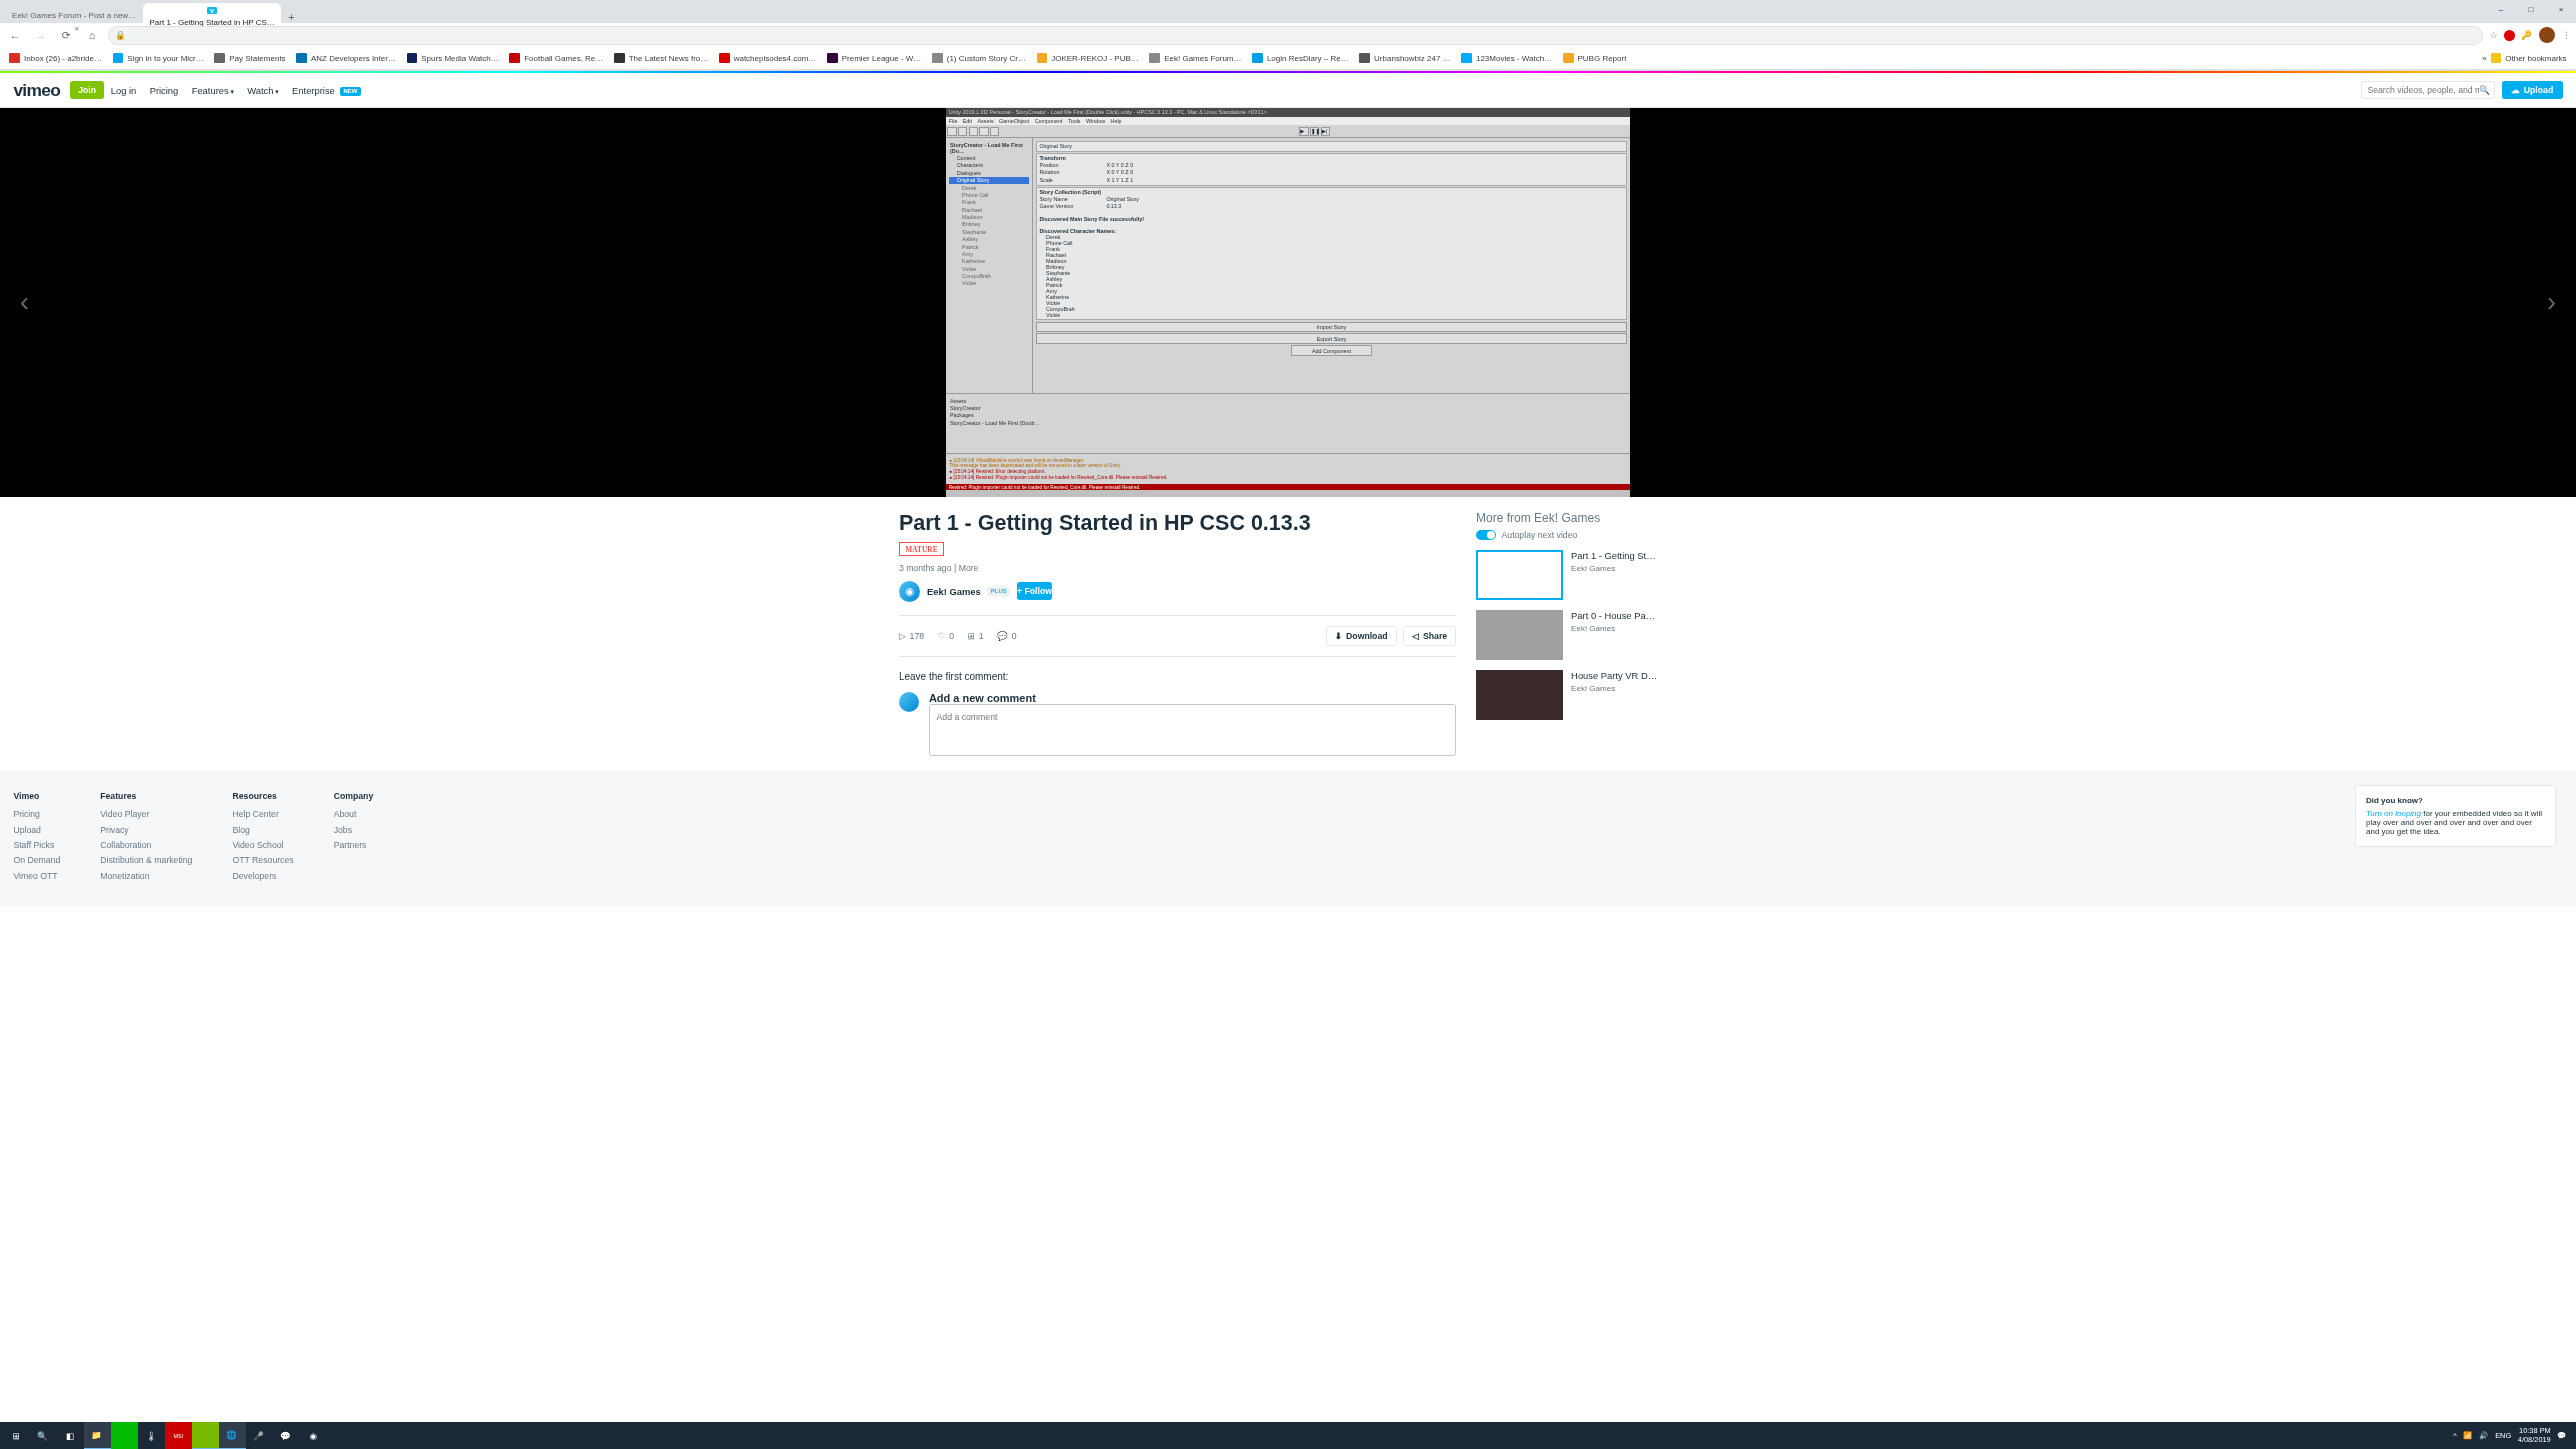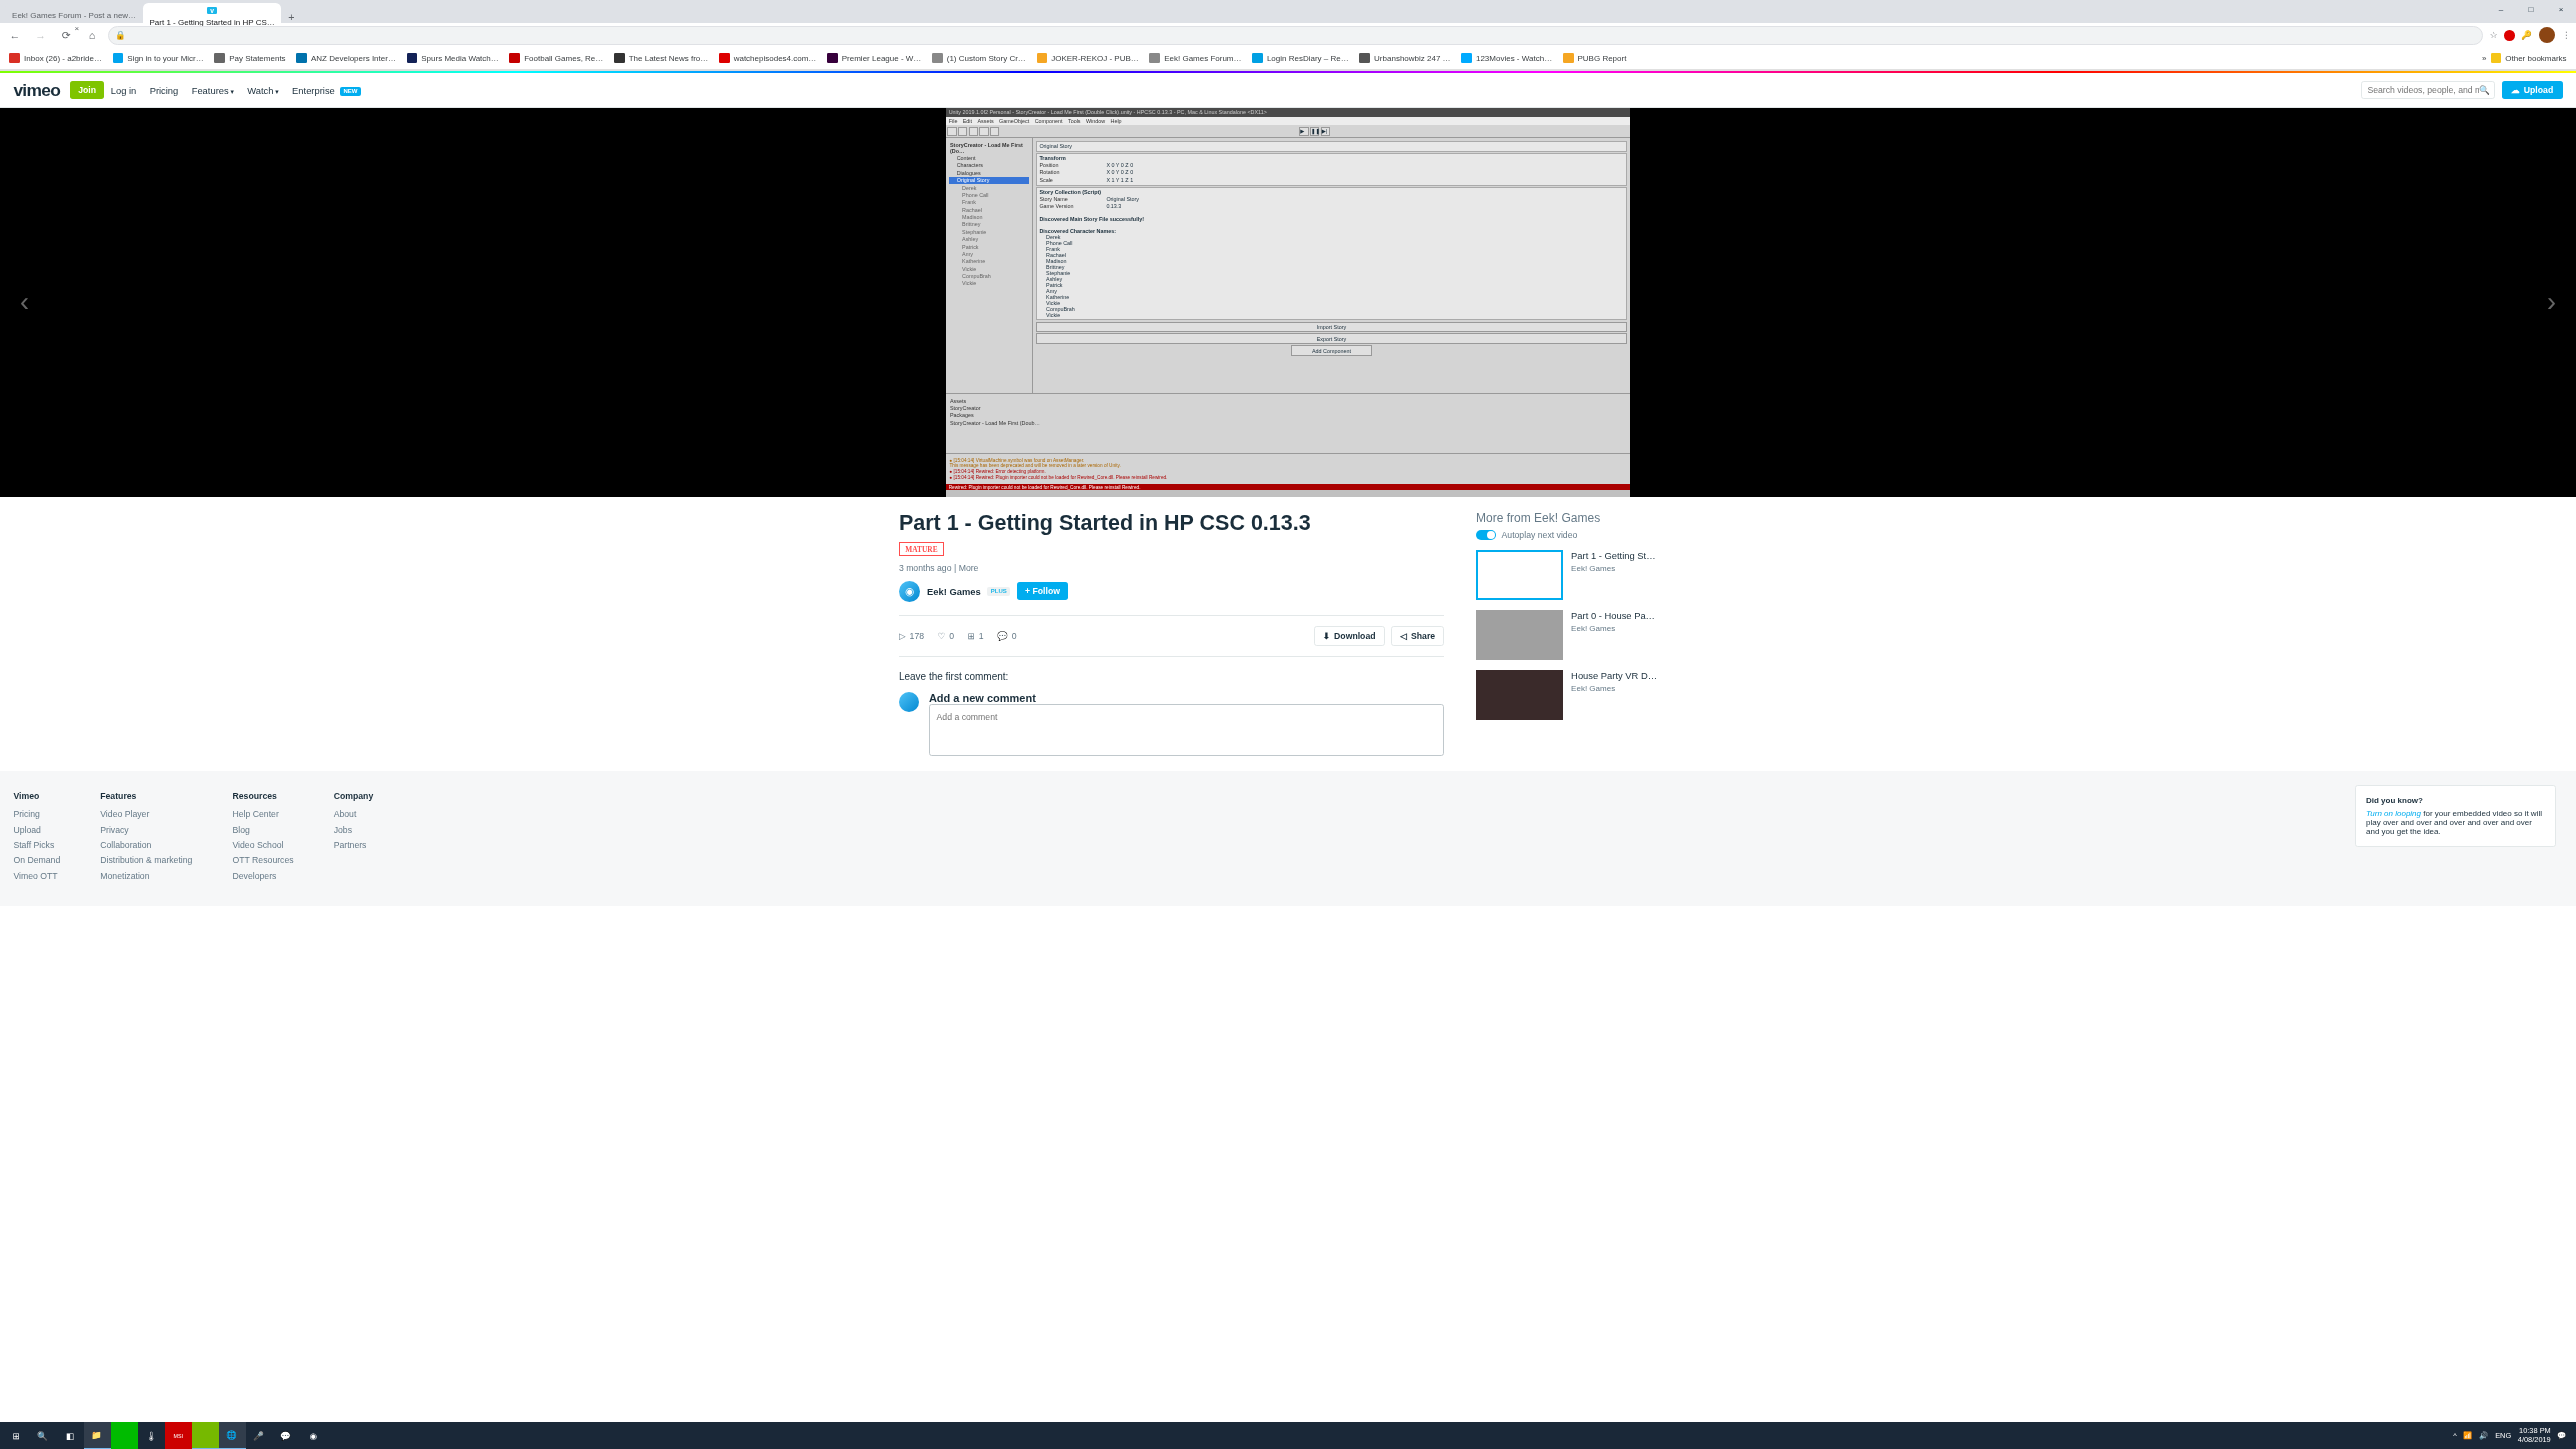--- a/index.html
+++ b/index.html
@@ -65,31 +65,31 @@
     .unity-field-label { width: 67px; color: #333; }
     .unity-big-btn { background: #e0e0e0; border: 0.7px solid #999; text-align: center; padding: 1.3px; margin: 1.3px auto; font-size: 5.4px; }
     .unity-project { height: 60px; background: #d4d4d4; border-top: 0.7px solid #999; padding: 2.7px; }
     .unity-console { background: #d4d4d4; border-top: 0.7px solid #999; padding: 2.7px; }
     .console-line { font-size: 4.7px; padding: 0.7px; }
     .console-error { color: #a00; }
     .console-warn { color: #a60; }
     .console-bottom-err { background: #a00; color: #fff; font-size: 4.7px; padding: 0.7px 2.7px; }
     
     
-    .content-wrap { max-width: 805px; margin: 0 auto; padding: 13.4px; display: flex; gap: 32px; justify-content: space-between; }
+    .content-wrap { max-width: 805px; margin: 0 auto; padding: 13.4px; display: flex; gap: 20px; justify-content: space-between; }
     .main-col { flex: 1; }
     .video-title { font-size: 21.5px; font-weight: bold; color: #1a2e3b; margin-bottom: 6.7px; }
     .mature-badge { display: inline-block; border: 0.7px solid #ff4d4d; color: #ff4d4d; padding: 1.3px 5.4px; font-size: 7.4px; font-weight: bold; margin-bottom: 6.7px; font-family: Liberation Serif, serif; }
     .meta-row { color: #657987; font-size: 8.7px; margin-bottom: 8px; }
     .meta-row a { color: #657987; }
     .creator-row { display: flex; align-items: center; gap: 6.7px; margin-bottom: 13.4px; }
     .creator-avatar { width: 21.5px; height: 21.5px; border-radius: 50%; background: linear-gradient(135deg, #4fc3f7, #0288d1); display: flex; align-items: center; justify-content: center; color: #fff; font-size: 10.7px; }
     .creator-name { font-weight: bold; font-size: 9.4px; }
     .plus-badge { background: #eef1f2; color: #1ab7ea; font-size: 6px; padding: 1.3px 3.4px; border-radius: 2px; font-weight: bold; }
-    .follow-btn { background: #00adef; color: #fff; padding: 4px 8px; border-radius: 2.7px; font-size: 8.7px; font-weight: bold; }
+    .follow-btn { background: #00adef; color: #fff; padding: 4px 0; border-radius: 2.7px; font-size: 8.7px; font-weight: bold; }
     
     .actions-row { display: flex; align-items: center; gap: 13.4px; padding: 10px 0; border-top: 0.7px solid #e3e8e9; border-bottom: 0.7px solid #e3e8e9; margin-bottom: 13.4px; }
     .stat { display: flex; align-items: center; gap: 4px; color: #657987; font-size: 8.7px; }
     .actions-right { margin-left: auto; display: flex; gap: 6.7px; }
     .action-btn { border: 0.7px solid #e3e8e9; padding: 4px 8px; border-radius: 2.7px; font-size: 8.7px; font-weight: bold; display: flex; align-items: center; gap: 4px; }
     
     .comment-section h3 { font-size: 10px; font-weight: normal; margin-bottom: 10px; }
     .comment-form { display: flex; gap: 10px; }
     .comment-avatar { width: 20px; height: 20px; border-radius: 50%; background: linear-gradient(135deg, #4fc3f7, #0288d1); }
     .comment-input-wrap { flex: 1; }

